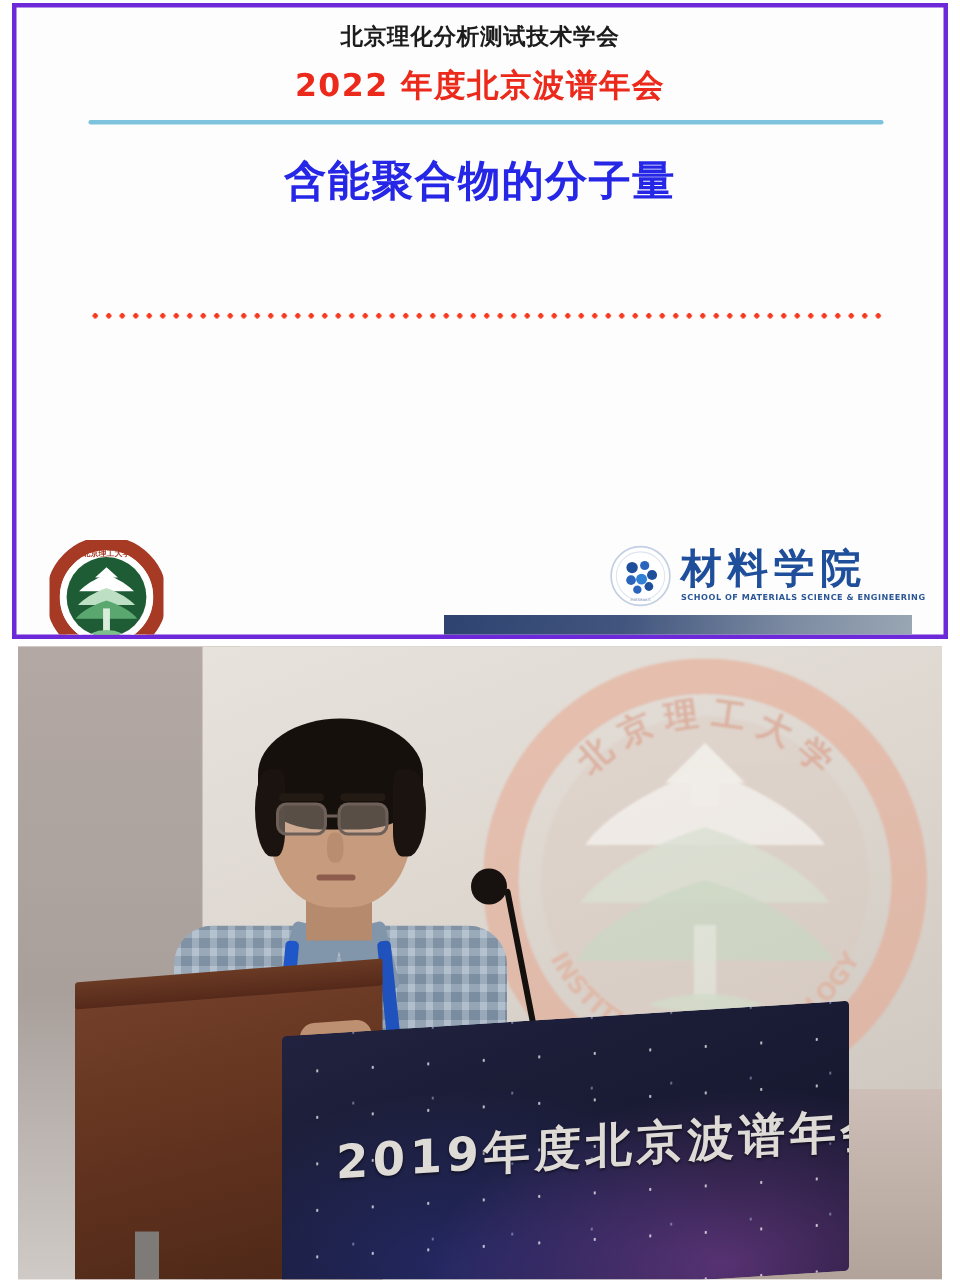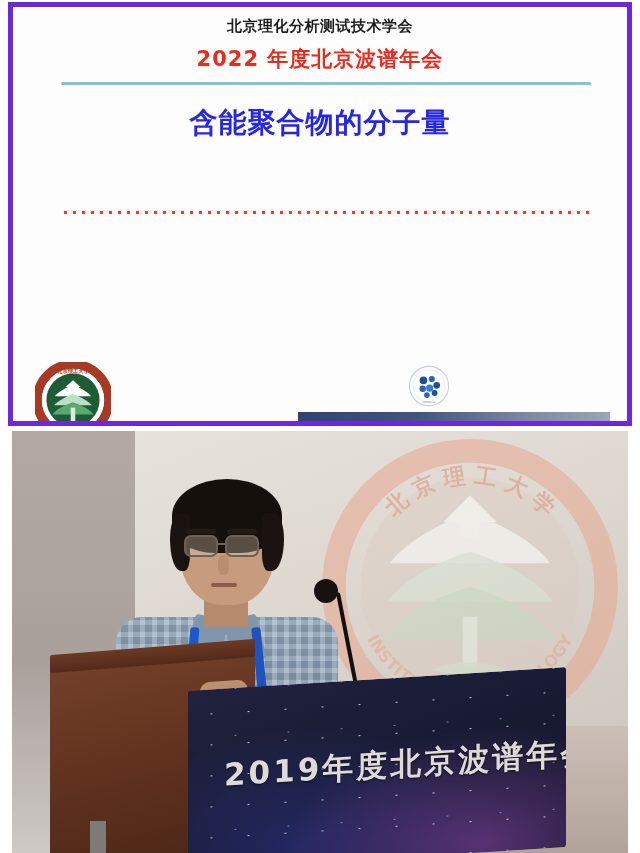--- a/index.html
+++ b/index.html
@@ -20,21 +20,21 @@
   }
 
   
   #slide {
     position: absolute;
     left: 8px;
     top: 2px;
     width: 624px;
     height: 424px;
     background: #fdfdfd;
-    border: 5px solid #6d28d9;
+    border: 3px solid #6d28d9;
     overflow: hidden;
   }
 
   .org-line {
     position: absolute;
     left: 0;
     top: 10px;
     width: 100%;
     text-align: center;
     font-size: 15px;
@@ -406,20 +406,24 @@
         <circle cx="30" cy="30" r="23" fill="none" stroke="#dde5f0" stroke-width="1"></circle>
         <circle cx="22" cy="22" r="5.4" fill="#1f4f9b"></circle>
         <circle cx="34" cy="20" r="4.4" fill="#2a64bd"></circle>
         <circle cx="41" cy="29" r="4.8" fill="#1f4f9b"></circle>
         <circle cx="21" cy="34" r="4.6" fill="#2a64bd"></circle>
         <circle cx="31" cy="33" r="5.2" fill="#2f7fd4"></circle>
         <circle cx="38" cy="40" r="4.2" fill="#1f4f9b"></circle>
         <circle cx="27" cy="43" r="4.0" fill="#2a64bd"></circle>
         <text x="30" y="54" text-anchor="middle" font-size="3.4" fill="#7f93b5" font-family="DejaVu Sans, sans-serif">MATERIALS</text>
       </svg>
+      <div class="mat-text-wrap">
+        <div class="mat-cn">材料学院</div>
+        <div class="mat-en">SCHOOL OF MATERIALS SCIENCE &amp; ENGINEERING</div>
+      </div>
     </div>
 
     <div class="blue-bar">
       <div class="blue-bar-text">国家重点实验室</div>
     </div>
   </div>
 
   <div id="photo">
 
     <div class="wall-left"></div>

